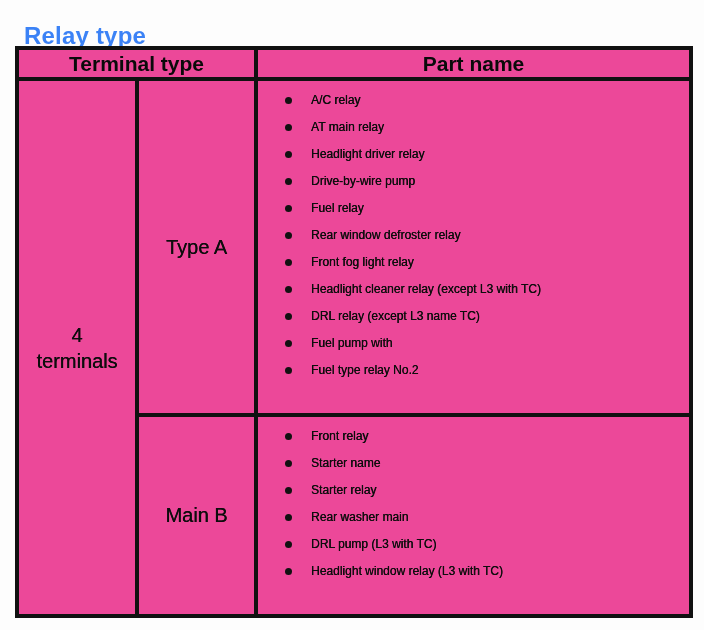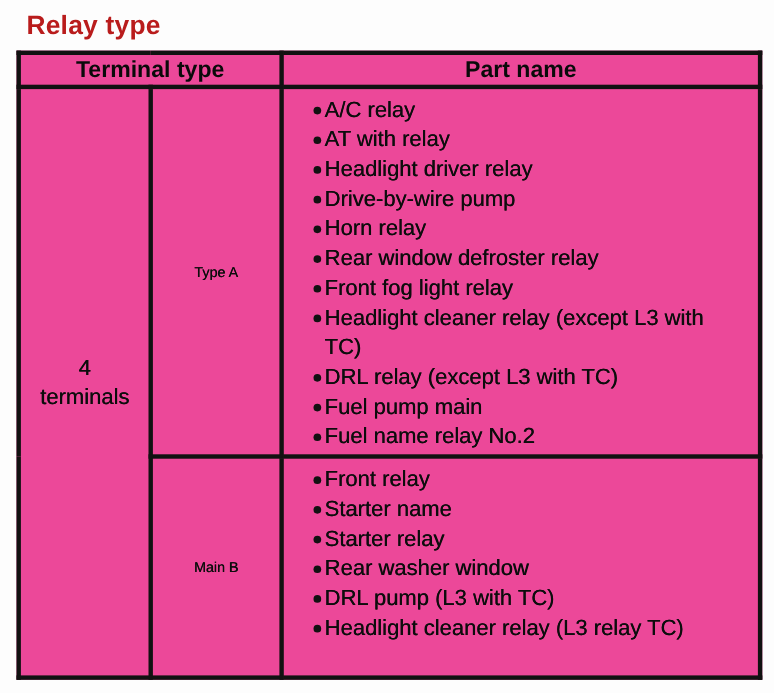--- a/index.html
+++ b/index.html
@@ -15,25 +15,25 @@
   .page {
     position: relative;
     width: 704px;
     height: 630px;
     background: #fdfdfd;
   }
   .title {
     margin: 0;
     position: absolute;
     left: 24px;
-    top: 10px;
+    top: 22px;
     font-size: 24px;
     font-weight: bold;
     letter-spacing: 0.2px;
-    color: #b91c1c;
+    color: #3b82f6;
   }
   table.relay-table {
     position: absolute;
     left: 15px;
     top: 46px;
     width: 674px;
     border-collapse: collapse;
     table-layout: fixed;
     background: #ec4899;
   }
@@ -55,37 +55,37 @@
     text-align: center;
     vertical-align: middle;
     font-size: 20px;
     line-height: 26px;
     white-space: pre-line;
     text-shadow: 0.3px 0 0 currentColor;
   }
   td.type-cell {
     text-align: center;
     vertical-align: middle;
-    font-size: 13px;
+    font-size: 20px;
     text-shadow: 0.3px 0 0 currentColor;
   }
   td.parts-cell {
     vertical-align: top;
   }
   tr.row-type-a td { height: 332px; }
   tr.row-type-b td { height: 197px; }
   ul.parts {
     list-style: none;
     margin: 0;
     padding: 6px 44px 0 0;
   }
   ul.parts li {
     position: relative;
-    padding-left: 37px;
-    font-size: 20px;
+    padding-left: 53px;
+    font-size: 12px;
     line-height: 27px;
     text-shadow: 0.3px 0 0 currentColor;
   }
   ul.parts li::before {
     content: "";
     position: absolute;
     left: 27px;
     top: 10px;
     width: 7px;
     height: 7px;
@@ -112,41 +112,41 @@
       </tr>
     </thead>
     <tbody>
       <tr class="row-type-a">
         <td class="terminal-cell" rowspan="2">4
 terminals</td>
         <td class="type-cell">Type A</td>
         <td class="parts-cell">
           <ul class="parts">
               <li>A/C relay</li>
-              <li>AT with relay</li>
+              <li>AT main relay</li>
               <li>Headlight driver relay</li>
               <li>Drive-by-wire pump</li>
-              <li>Horn relay</li>
+              <li>Fuel relay</li>
               <li>Rear window defroster relay</li>
               <li>Front fog light relay</li>
               <li>Headlight cleaner relay (except L3 with TC)</li>
-              <li>DRL relay (except L3 with TC)</li>
-              <li>Fuel pump main</li>
-              <li>Fuel name relay No.2</li>
+              <li>DRL relay (except L3 name TC)</li>
+              <li>Fuel pump with</li>
+              <li>Fuel type relay No.2</li>
             </ul>
         </td>
       </tr>
       <tr class="row-type-b">
         <td class="type-cell">Main B</td>
         <td class="parts-cell">
           <ul class="parts">
               <li>Front relay</li>
               <li>Starter name</li>
               <li>Starter relay</li>
-              <li>Rear washer window</li>
+              <li>Rear washer main</li>
               <li>DRL pump (L3 with TC)</li>
-              <li>Headlight cleaner relay (L3 relay TC)</li>
+              <li>Headlight window relay (L3 with TC)</li>
             </ul>
         </td>
       </tr>
     </tbody>
   </table>
 </div>
 
 </body></html>

